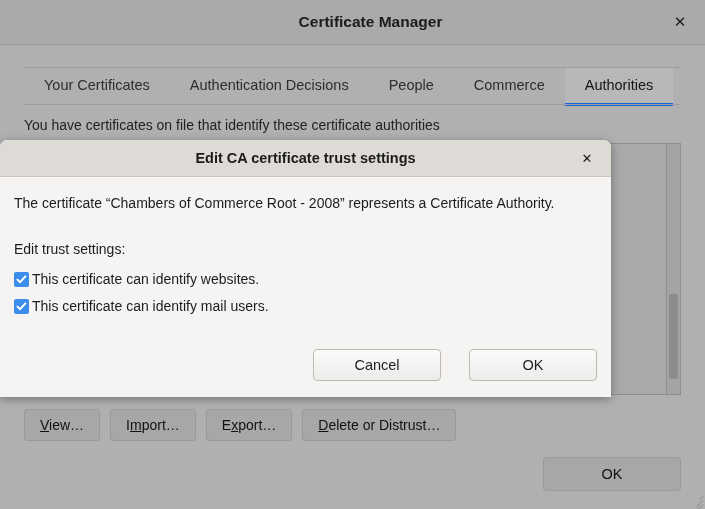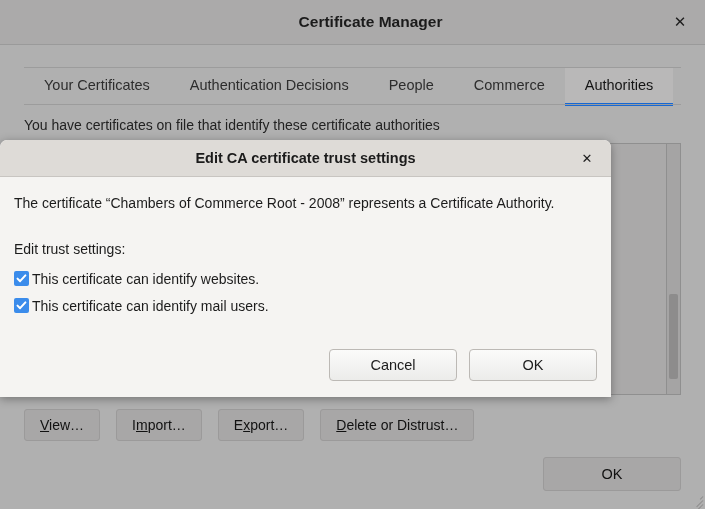--- a/index.html
+++ b/index.html
@@ -136,21 +136,21 @@
     height: 34%;
     background: #8d8c8c;
     border-radius: 2px;
   }
 
   
   #cert-actions {
     flex: 0 0 auto;
     padding: 14px 24px 0 24px;
     display: flex;
-    gap: 16px;
+    gap: 10px;
   }
   .action-button {
     background: #a8a7a7;
     border: 1px solid #9b9a9a;
     border-radius: 3px;
     padding: 7px 15px;
     font-size: 14px;
     color: #111;
     cursor: pointer;
     white-space: nowrap;
@@ -235,39 +235,39 @@
   }
   #dialog-body {
     padding: 18px 14px 14px 14px;
     font-size: 14px;
     color: #1c1c1c;
   }
   #dialog-cert-statement { margin: 0 0 30px 0; }
   #dialog-trust-label { margin: 0 0 14px 0; }
   .checkbox-row {
     display: flex;
-    align-items: flex-start;
+    align-items: flex-end;
     margin-bottom: 11px;
     cursor: pointer;
   }
   .checkbox-box {
     width: 15px; height: 15px;
     border-radius: 2px;
     background: #3b8ceb;
     margin-right: 3px;
     flex: 0 0 auto;
     position: relative;
   }
   .checkbox-box svg { position: absolute; left: 2px; top: 2px; }
   .checkbox-label { font-size: 14px; color: #1c1c1c; }
 
   #dialog-footer {
     display: flex;
     justify-content: flex-end;
-    gap: 12px;
+    gap: 28px;
     padding: 10px 14px 16px 28px;
   }
   .dialog-button {
     min-width: 98px;
     text-align: center;
     padding: 7px 14px;
     font-size: 14.5px;
     color: #1c1c1c;
     background: linear-gradient(#fbfbfa, #ececea);
     border: 1px solid #bcb9b5;

